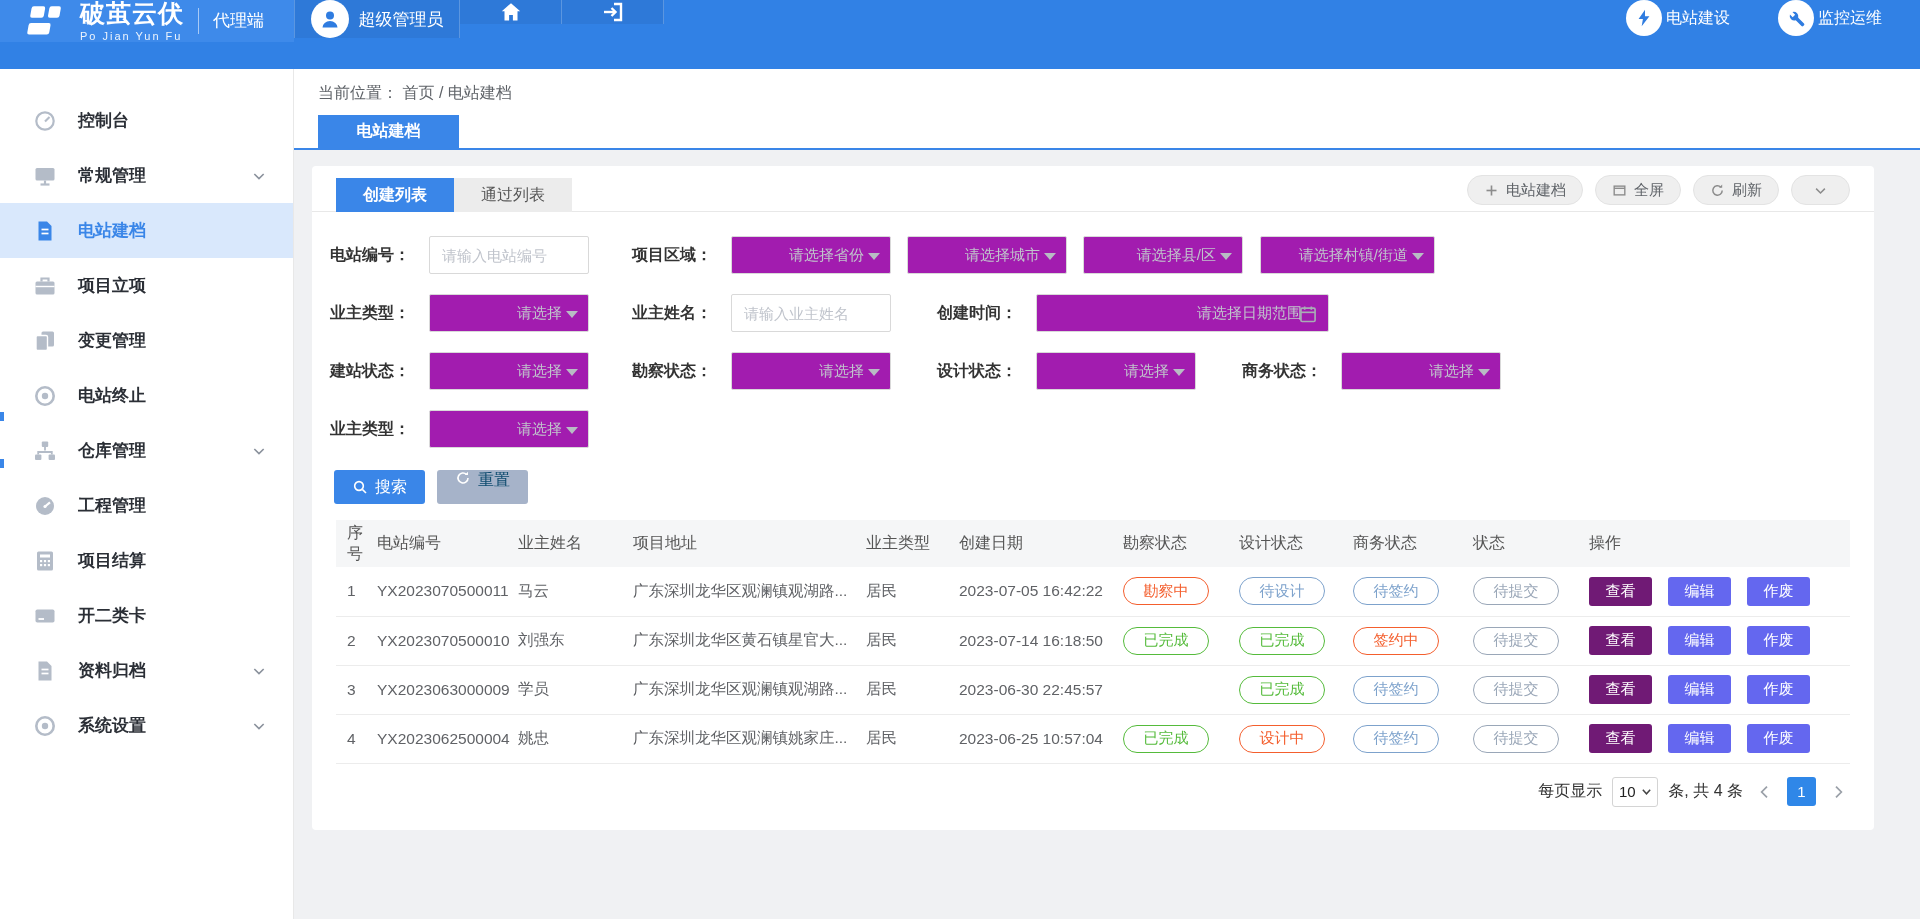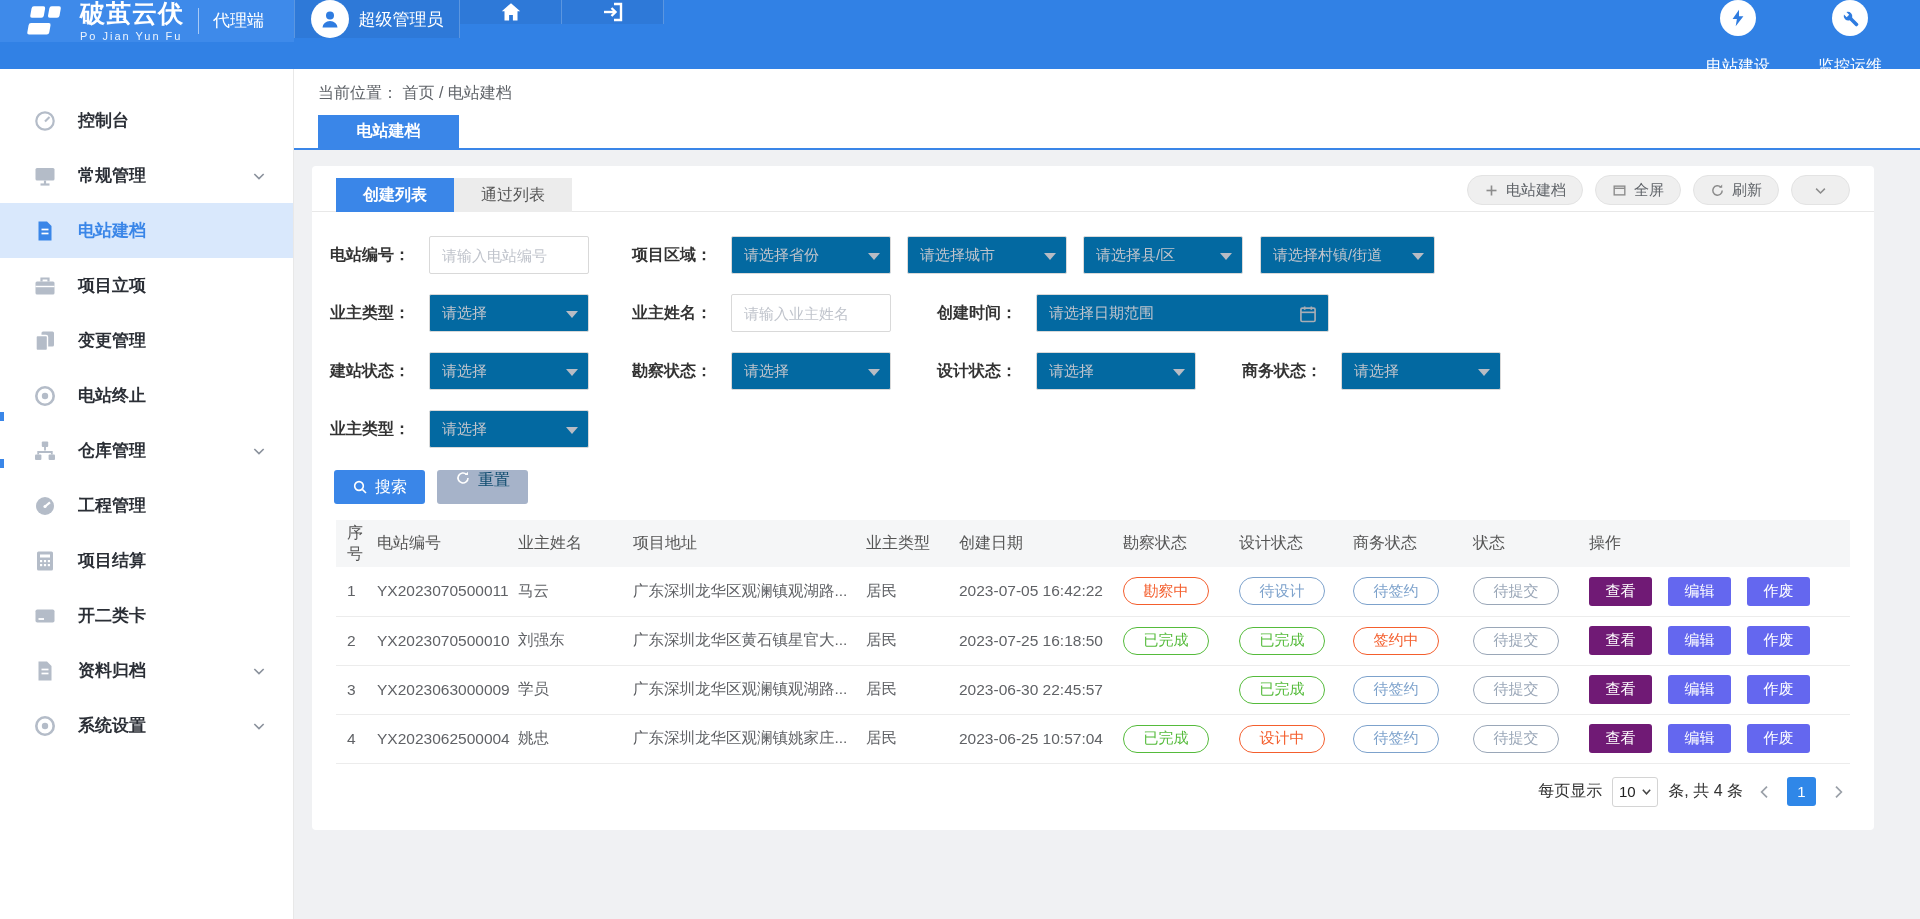--- a/index.html
+++ b/index.html
@@ -17,21 +17,21 @@
   .hsec { display:flex; align-items:center; justify-content:center; background:rgba(0,0,0,.055);
     border-right:1px solid rgba(255,255,255,.22); cursor:pointer; }
   .hsec-user { width:166px; gap:10px; border-left:1px solid rgba(255,255,255,.22); }
   .hsec-home { width:102px; }
   .hsec-logout { width:102px; }
   .avatar { width:38px; height:38px; border-radius:50%; background:#fff; display:flex; align-items:center; justify-content:center; }
   .avatar svg { width:24px; height:24px; color:#2f7ce0; }
   .user-name { color:#fff; font-size:17px; }
   .hsec svg.white-g { width:24px; height:24px; color:#fff; }
   .header-right { margin-left:auto; display:flex; align-items:center; gap:48px; padding-right:38px; }
-  .nav-right-item { display:flex; align-items:center; gap:20px; cursor:pointer;flex-direction:column; }
+  .nav-right-item { display:flex; align-items:center; gap:4px; cursor:pointer; }
   .nav-circle { width:36px; height:36px; border-radius:50%; background:#fff; display:flex; align-items:center; justify-content:center; }
   .nav-circle svg { width:20px; height:20px; color:#2f7ce0; }
   .nav-right-label { color:#fff; font-size:16px; }
 
   
   .shell { display:flex; height:850px; }
   .sidebar { position:relative; width:294px; background:#fff; border-right:1px solid #e8e8e8; padding-top:24px; flex:0 0 auto; }
   .side-item { height:55px; display:flex; align-items:center; padding:0 26px 0 33px; cursor:pointer; color:#2b2f36; }
   .side-item .side-icon { width:24px; height:24px; color:#b4bcc8; margin-right:21px; flex:0 0 auto; }
   .side-item .side-label { font-size:17px; font-weight:700; }
@@ -63,21 +63,21 @@
   
   .filters { position:relative; }
   .filter-row { position:relative; height:38px; margin:0 0 20px 0; }
   .filter-row.first { margin-top:24px; }
   .f-label { position:absolute; top:0; height:38px; line-height:38px; text-align:right; font-size:16px; font-weight:700; color:#333; }
   .f-field { position:absolute; top:0; height:38px; }
   .f-input { width:100%; height:38px; border:1px solid #d9d9d9; border-radius:2px; padding:0 12px; font-size:15px; color:#333;
     font-family:inherit; outline:none; background:#fff; }
   .f-input::placeholder { color:#c0c4cc; }
   .f-select { width:100%; height:38px; border:1px solid #d9d9d9; border-radius:2px; padding:0 26px 0 12px; font-size:15px;
-    color:#c0c4cc; background:#0369a1; display:flex; align-items:center; cursor:pointer; position:relative; }
+    color:#c0c4cc; background:#a21caf; display:flex; align-items:center; cursor:pointer; position:relative;justify-content:flex-end; }
   .f-select .tri { position:absolute; right:10px; top:16px; width:0; height:0; border-left:6px solid transparent;
     border-right:6px solid transparent; border-top:7px solid #b8bcc4; }
   .f-date .cal { position:absolute; right:10px; top:9px; width:20px; height:20px; color:#a8adb5; }
 
   .filter-btns { display:flex; gap:12px; margin:22px 0 0 22px; }
   .btn-search { width:91px; height:34px; background:#3a86e8; color:#fff; border:none; border-radius:3px; font-size:16px;
     display:flex; align-items:center; justify-content:center; gap:7px; cursor:pointer; font-family:inherit; }
   .btn-reset { width:91px; height:34px; background:#a6b3c9; color:#0c4a6e; border:none; border-radius:3px; font-size:16px;
     display:flex; align-items:flex-start; justify-content:center; gap:7px; cursor:pointer; font-family:inherit; }
   .btn-search svg,.btn-reset svg { width:16px; height:16px; }
@@ -504,21 +504,21 @@
                       <button class="act-btn other">作废</button>
                     </div>
                   </td>
                 </tr>
                 <tr>
                   <td class="c0">2</td>
                   <td>YX2023070500010</td>
                   <td>刘强东</td>
                   <td>广东深圳龙华区黄石镇星官大...</td>
                   <td>居民</td>
-                  <td>2023-07-25 16:18:50</td>
+                  <td>2023-07-14 16:18:50</td>
                   <td>
                     <div class="pill green">已完成</div>
                   </td>
                   <td>
                     <div class="pill green">已完成</div>
                   </td>
                   <td>
                     <div class="pill orange">签约中</div>
                   </td>
                   <td>

